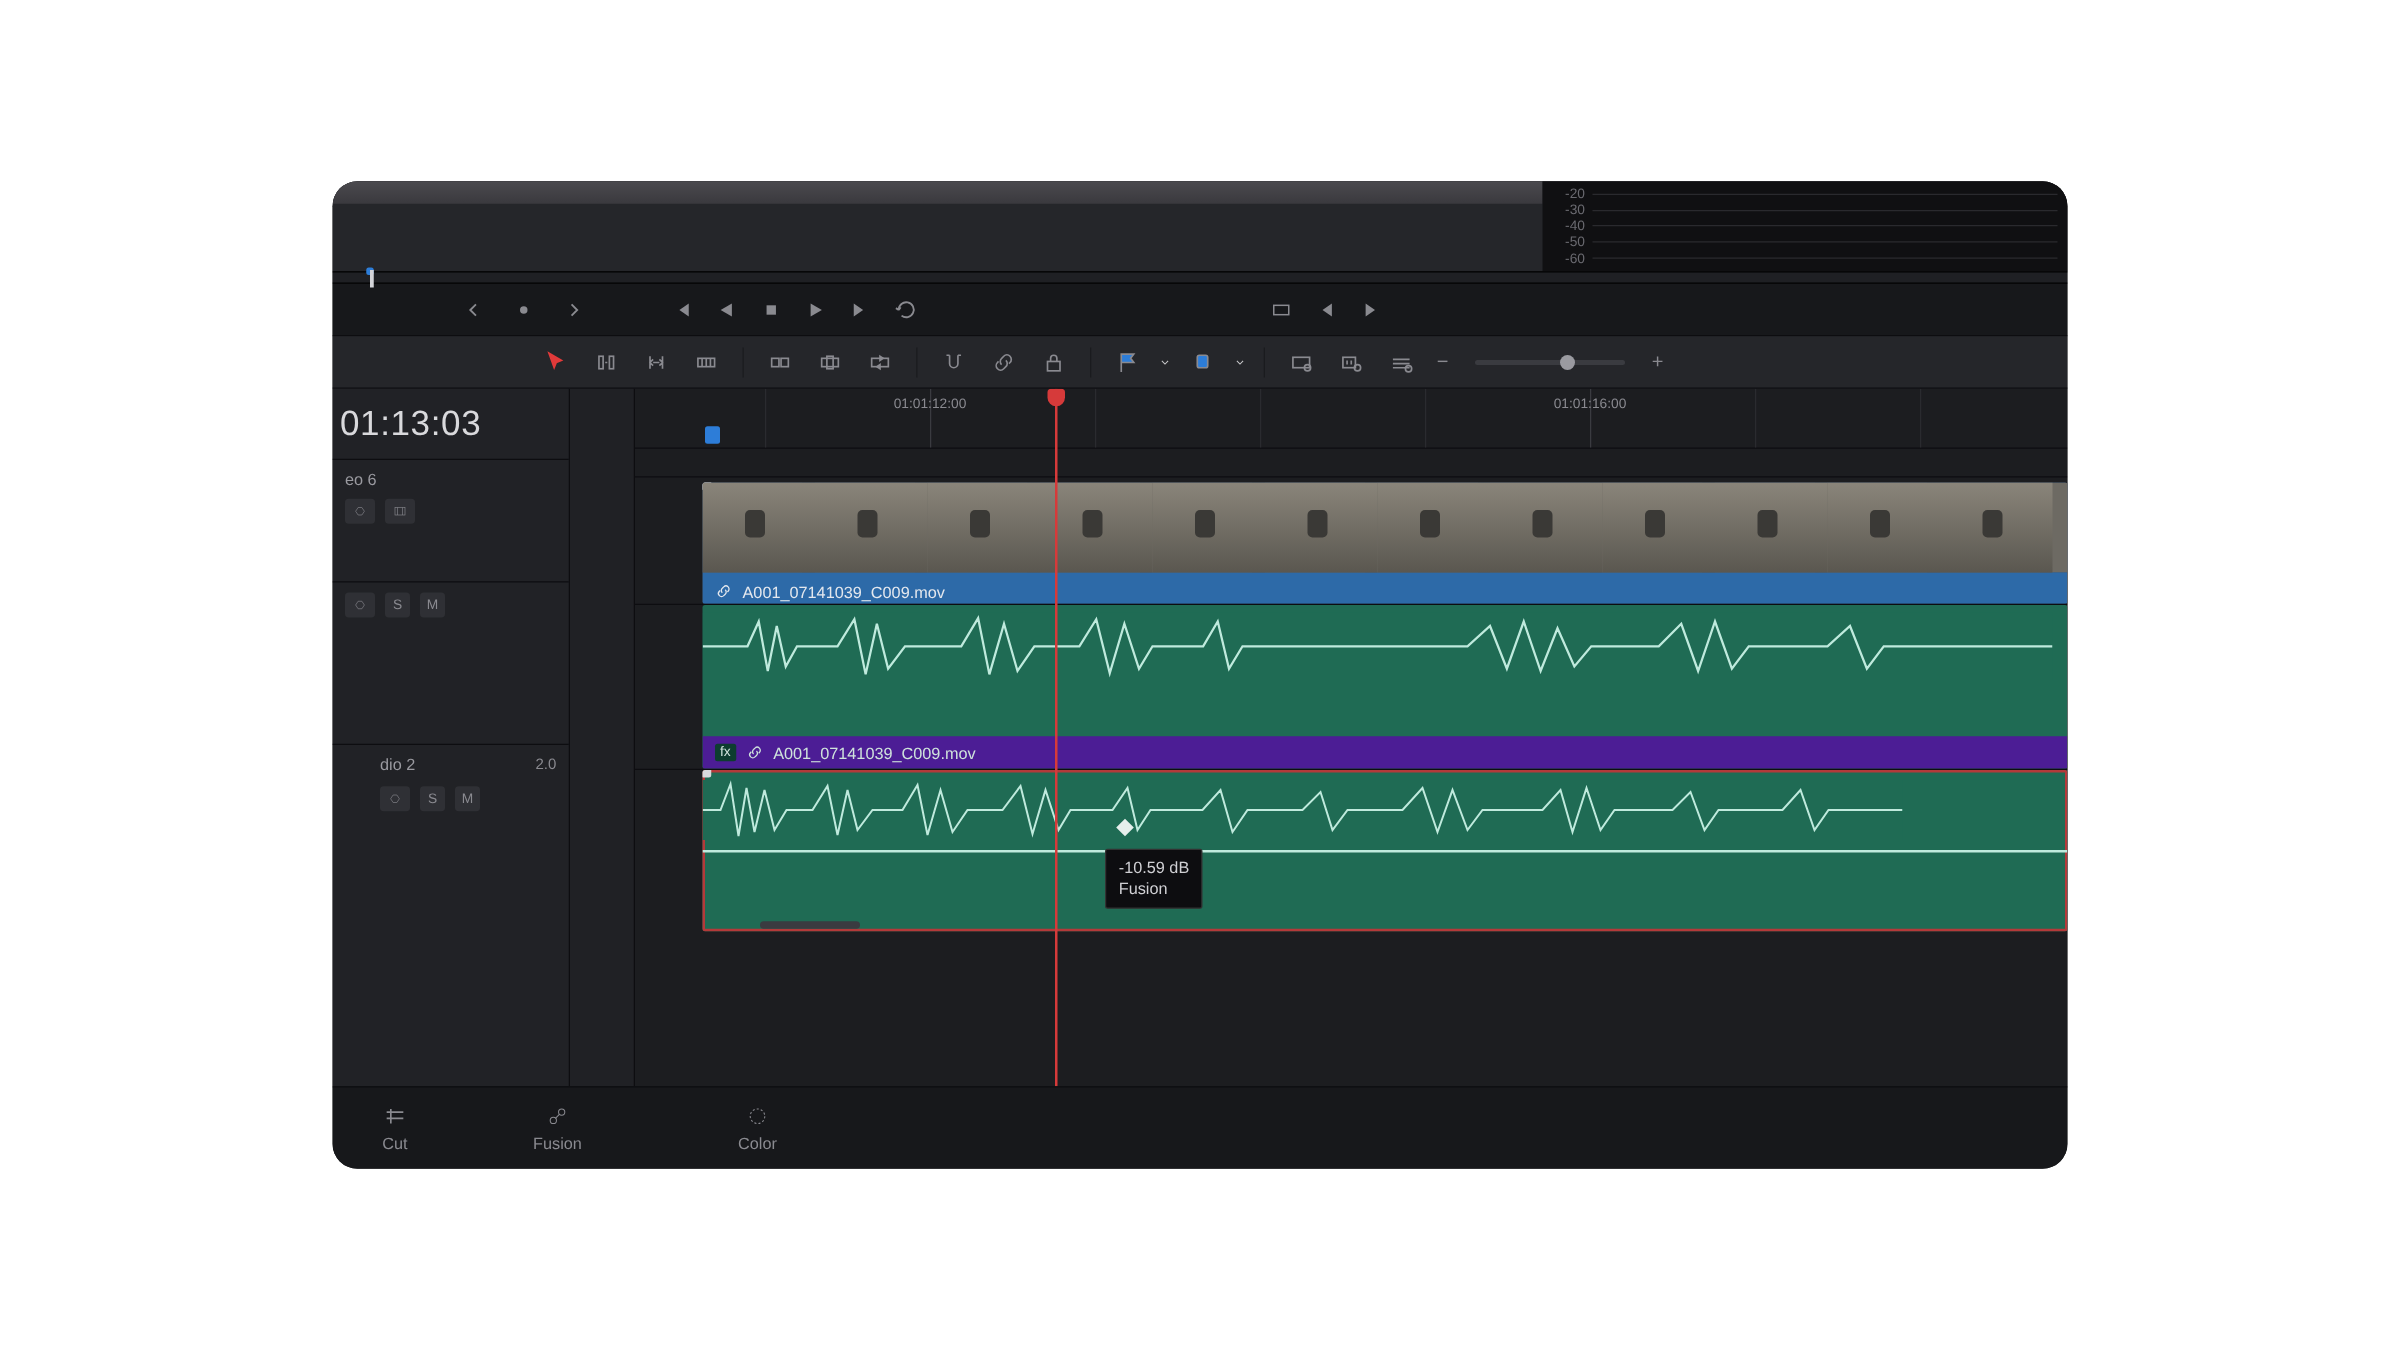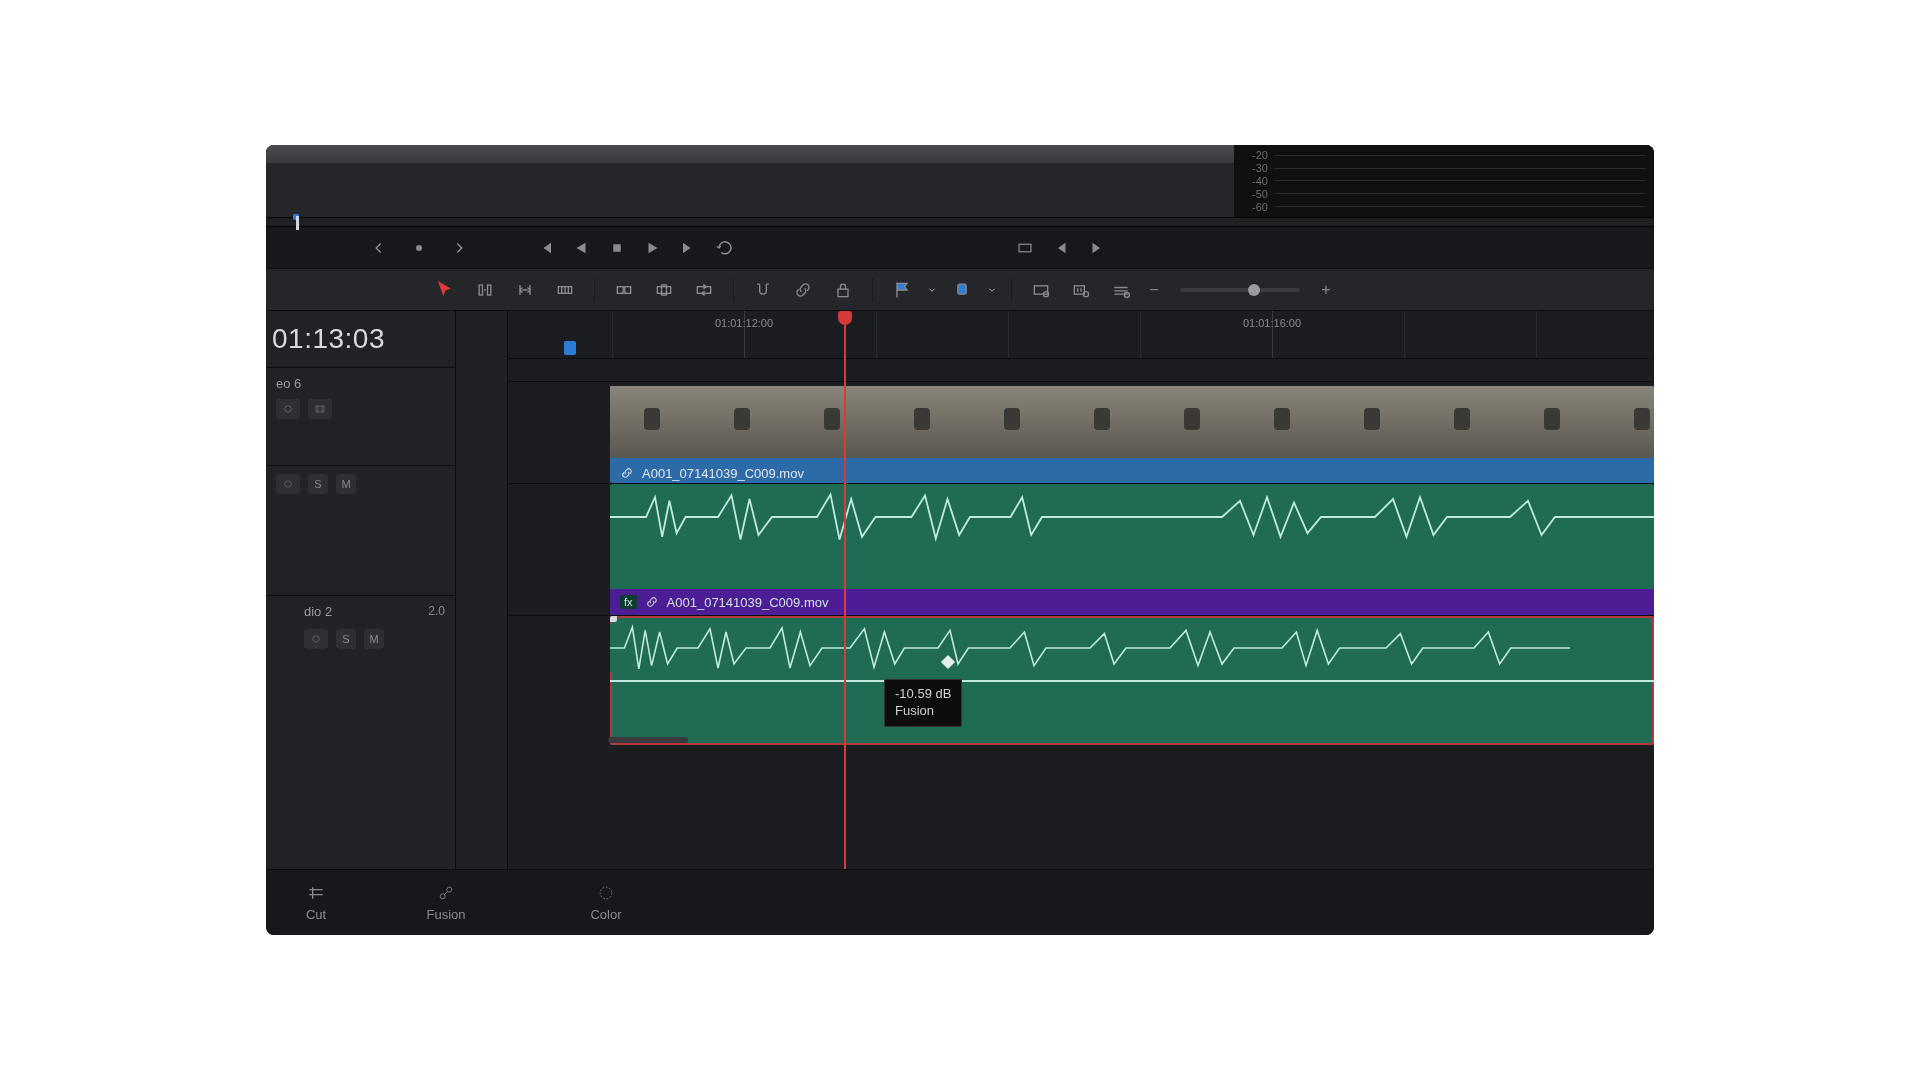--- a/index.html
+++ b/index.html
@@ -10,21 +10,21 @@
     height: 1080px;
     overflow: hidden;
     display: flex;
     align-items: center;
     justify-content: center;
   }
   .app-window {
     width: 1388px;
     height: 790px;
     background: #1a1a1d;
-    border-radius: 8px;
+    border-radius: 20px;
     overflow: hidden;
     position: relative;
     color: #c9c9cb;
     font-size: 13px;
   }
   
   .preview-strip {
     height: 72px;
     background: #25262a;
     position: relative;
@@ -94,21 +94,21 @@
   .ruler .marker{position:absolute;top:30px;width:12px;height:14px;background:#2d7dd8;border-radius:2px;transform:translateX(-50%);}
   .playhead{position:absolute;top:0;bottom:0;width:2px;background:#d63a3a;z-index:50;}
   .playhead .cap{position:absolute;top:0;left:-6px;width:14px;height:14px;background:#d63a3a;border-radius:3px 3px 7px 7px;}
 
   .tracks{position:absolute;left:52px;right:0;top:48px;bottom:0;}
   .trk{border-top:1px solid #0d0d10;position:relative;}
   .trk.video{height:118px;}
   .trk.audio1{height:132px;}
   .trk.audio2{height:130px;}
 
-  .clip{position:absolute;top:6px;bottom:6px;border-radius:2px;overflow:hidden;margin-left:48px;}
+  .clip{position:absolute;top:6px;bottom:6px;border-radius:2px;overflow:hidden;}
   .clip.video{background:#3a546f;top:4px;bottom:0;}
   .clip.video .thumbs{height:72px;background:repeating-linear-gradient(90deg,#6d6a63 0 80px,#5e5b55 80px 90px);display:flex;}
   .clip.video .thumbs .th{flex:0 0 90px;height:72px;background:linear-gradient(#8a857a,#5a5750);position:relative;}
   .clip.video .thumbs .th::after{content:"";position:absolute;left:34px;top:22px;width:16px;height:22px;background:#3a3936;border-radius:4px;}
   .clip.video .label{height:30px;background:#2d6aa8;display:flex;align-items:center;gap:8px;padding:0 10px;color:#e4e8ee;font-size:13px;}
 
   .clip.audio{background:#1f6b54;top:0;bottom:0;}
   .clip.audio.selected{outline:2px solid #b33a3a;outline-offset:-2px;}
   .clip.audio .wave{position:absolute;left:0;right:0;top:6px;height:54px;}
   .clip.audio .label{position:absolute;left:0;right:0;bottom:0;height:26px;background:#4c1d95;display:flex;align-items:center;gap:8px;padding:0 10px;color:#cfe3dc;font-size:13px;}

